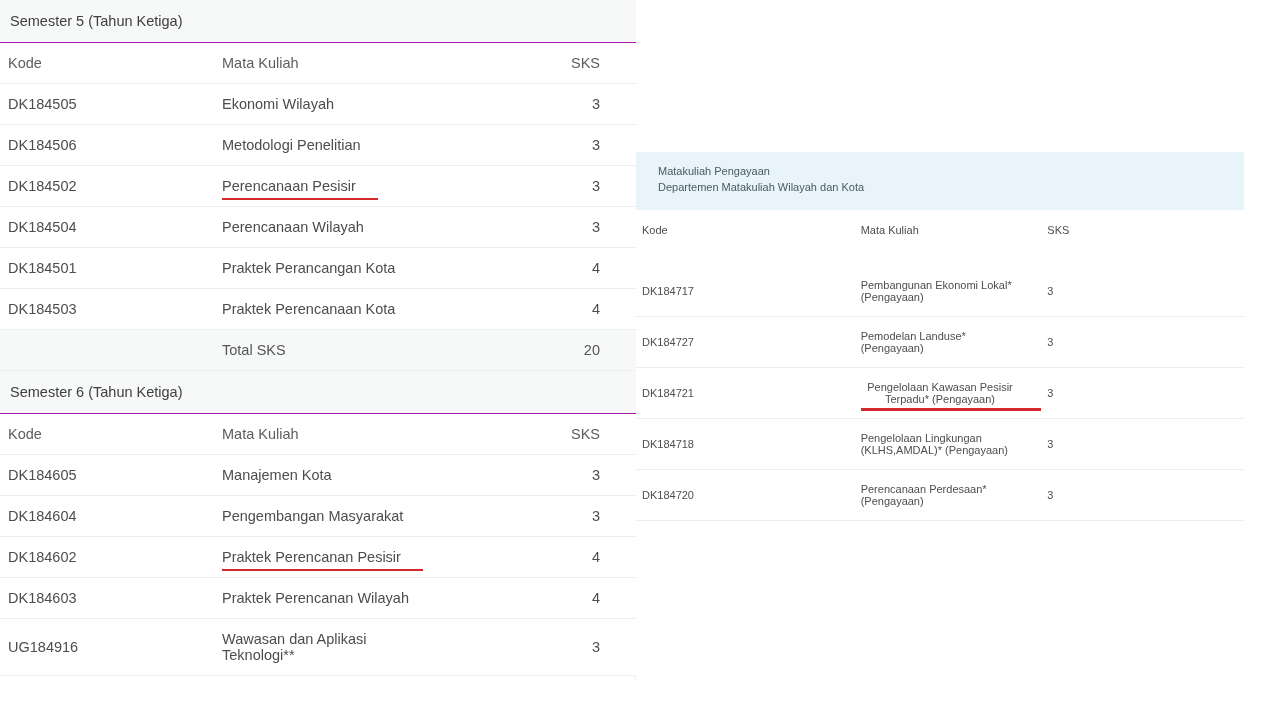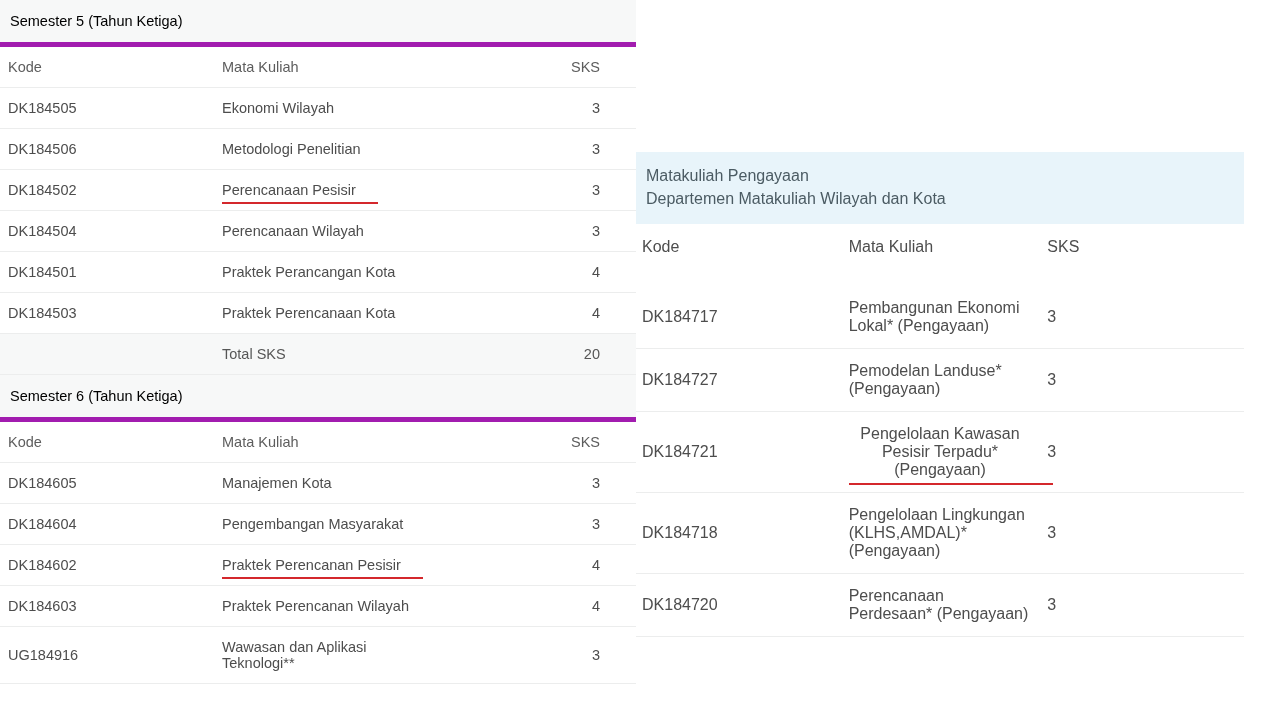--- a/index.html
+++ b/index.html
@@ -31,22 +31,22 @@
   table.curr td {
     font-size: 14.5px;
     color: #4d4d4d;
     padding: 12px 10px 12px 10px;
     border-bottom: 1px solid #eceded;
     vertical-align: middle;
     background: #ffffff;
   }
   .left-panel tr.section-head td {
     background: #f7f8f8;
-    color: #000000;
-    border-bottom: 5px solid #a21caf;
+    color: #404040;
+    border-bottom: 1px solid #a21caf;
     padding-top: 13px;
     padding-bottom: 13px;
   }
   .left-panel tr.col-head td {
     color: #5d5d5d;
     background: #ffffff;
   }
   .left-panel tr.total-row td {
     background: #f7f8f8;
     color: #565656;
@@ -79,22 +79,22 @@
     background: #ededed;
   }
 
   
   .right-panel {
     position: absolute;
     left: 636px; top: 152px;
     width: 608px;
   }
   .right-panel table.curr td {
-    font-size: 16px;
-    padding: 13px 10px;
+    font-size: 11px;
+    padding: 13px 22px;
   }
   .rp-head td {
     background: #e8f4fa !important;
     color: #4b5b63 !important;
     line-height: 1.45;
     padding-top: 12px !important;
     padding-bottom: 14px !important;
     border-bottom: none !important;
   }
   .rp-colhead td {

